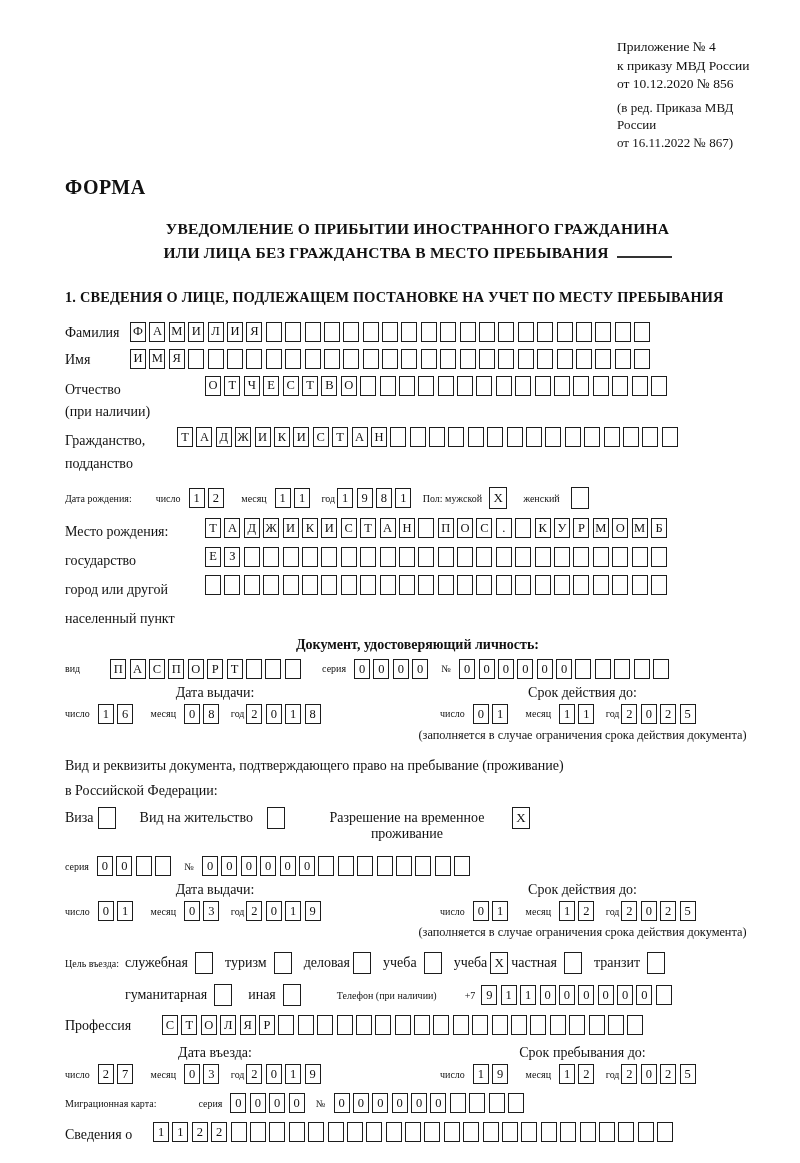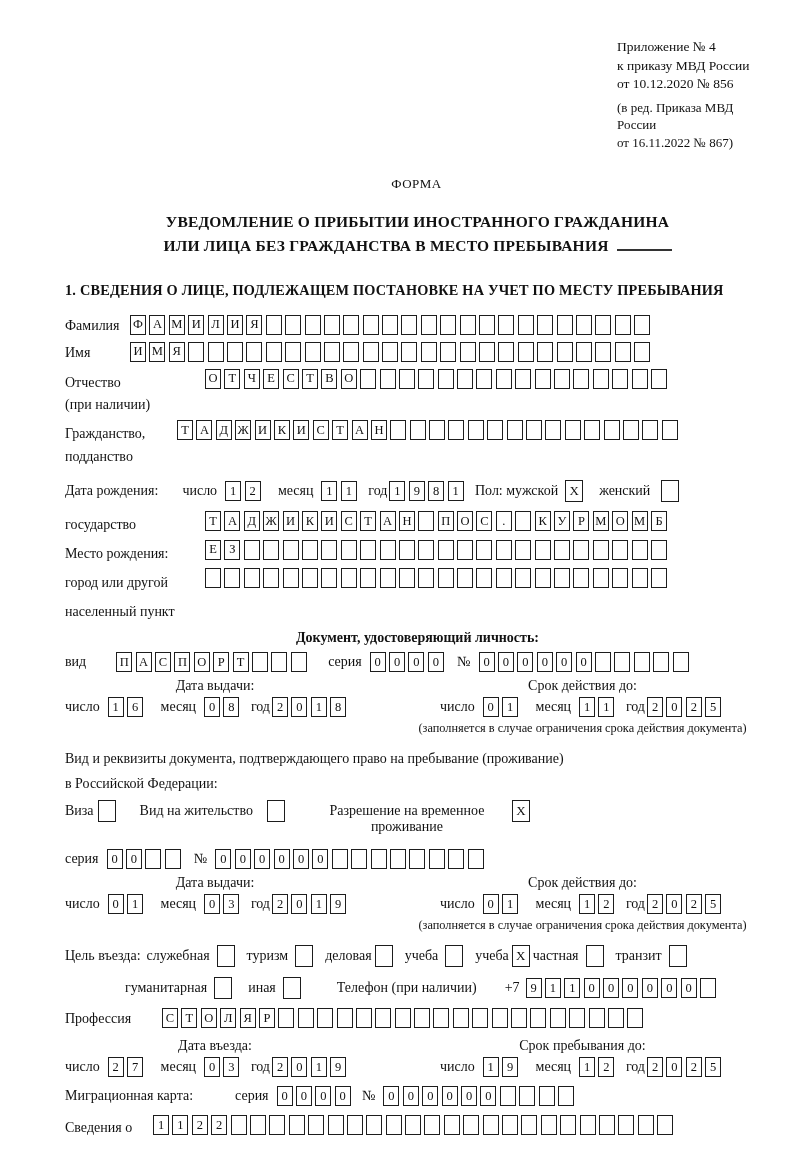--- a/index.html
+++ b/index.html
@@ -7,21 +7,21 @@
     width:800px;height:1163px;
     font-family:"Liberation Serif","DejaVu Serif",serif;
     color:#111;
     -webkit-font-smoothing:antialiased;
   }
   .page{box-sizing:border-box;width:800px;height:1163px;padding:38px 30px 2px 65px;overflow:hidden;border-radius:30px;}
 
   
   .appendix{margin-left:552px;font-size:13.5px;line-height:1.38;}
   .appendix .edition{margin-top:5px;font-size:13px;line-height:1.35;}
-  .forma{margin-top:24px;text-align:center;font-weight:normal;font-size:13px;letter-spacing:.5px;padding-right:2px;}
+  .forma{margin-top:24px;text-align:left;font-weight:bold;font-size:20px;letter-spacing:.5px;padding-right:2px;}
 
   
   .title{margin-top:18px;text-align:center;font-weight:bold;font-size:15.5px;line-height:1.55;letter-spacing:.2px;}
   .title-blank{display:inline-block;width:55px;height:13px;border-bottom:2px solid #333;margin-left:8px;}
 
   .sec-heading{margin-top:24px;font-weight:bold;font-size:14.3px;letter-spacing:.2px;}
 
   
   .row{display:flex;align-items:flex-start;margin-top:7px;}
   .lbl{font-size:14px;padding-top:3px;white-space:nowrap;}
@@ -37,21 +37,21 @@
     width:18px;height:22px;border:1.6px solid #1d1d1d;font-size:13px;background:#fff;
     margin-left:7px;flex:0 0 auto;
   }
 
   .w-surname{width:65px;}
   .w-patr{width:140px;}
   .w-citiz{width:112px;}
 
   
   .inline-row{display:flex;align-items:center;margin-top:10px;}
-  .dlbl{font-size:14px;margin-right:8px;white-space:nowrap;}
+  .dlbl{font-size:10px;margin-right:8px;white-space:nowrap;}
   .gap14{margin-right:14px;}
   .gap8{margin-right:8px;}
 
   
   .bp{display:flex;margin-top:9px;}
   .bp-labels{width:140px;font-size:14px;line-height:2.07;}
   .bp-cells .cells{display:flex;margin-bottom:8.5px;}
 
   .center-bold{ text-align:center;font-weight:bold;font-size:14px;margin-top:3px;}
 
@@ -260,22 +260,22 @@
         <span class="cell">1</span>
       </span>
     <span class="dlbl" style="margin-right:0;">Пол: мужской</span>
     <span class="checkbox">X</span>
     <span class="dlbl" style="margin-left:16px;margin-right:4px;">женский</span>
     <span class="checkbox"></span>
   </div>
 
   <div class="bp">
     <div class="bp-labels">
+      <div>Место рождения:</div>
       <div>государство</div>
-      <div>Место рождения:</div>
       <div>город или другой</div>
       <div>населенный пункт</div>
     </div>
     <div class="bp-cells">
       <span class="cells">
           <span class="cell">Т</span>
           <span class="cell">А</span>
           <span class="cell">Д</span>
           <span class="cell">Ж</span>
           <span class="cell">И</span>

